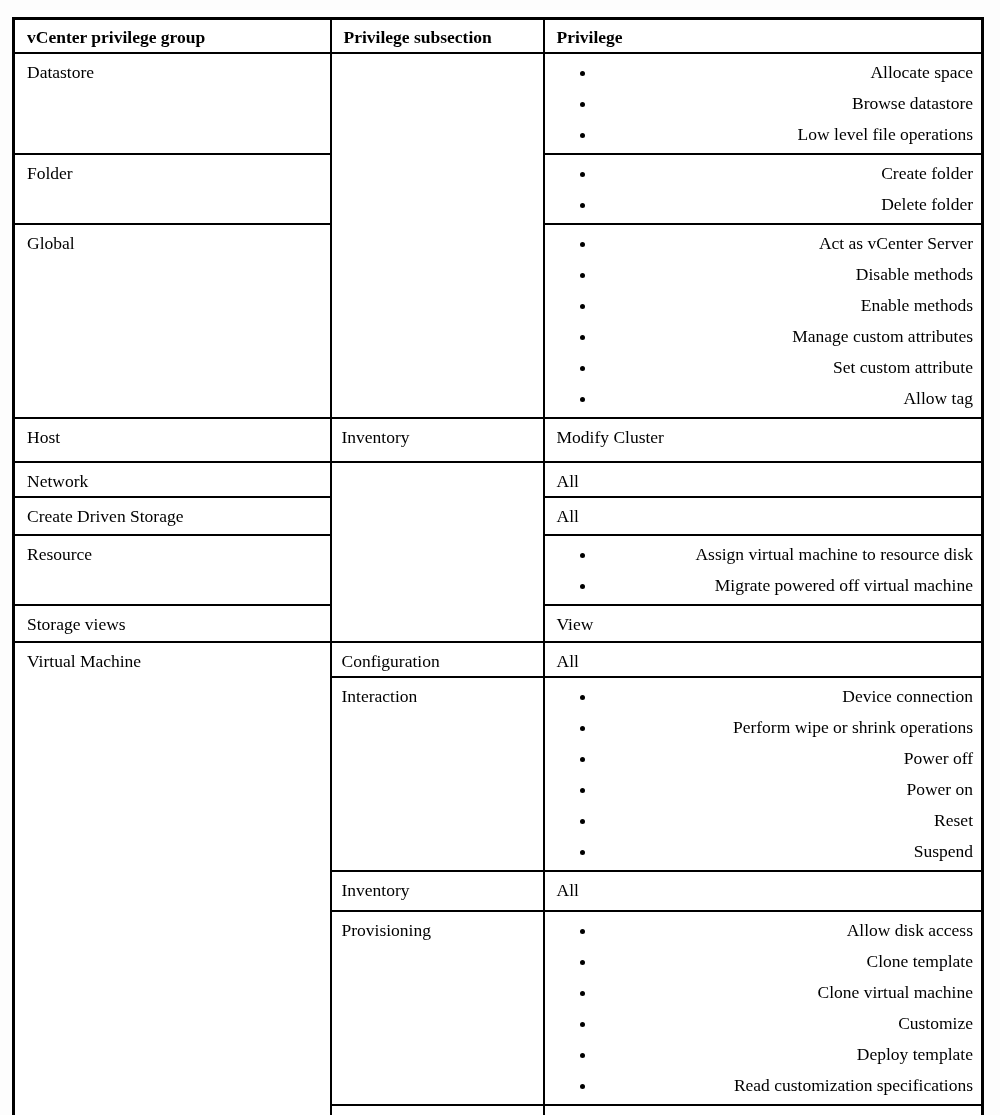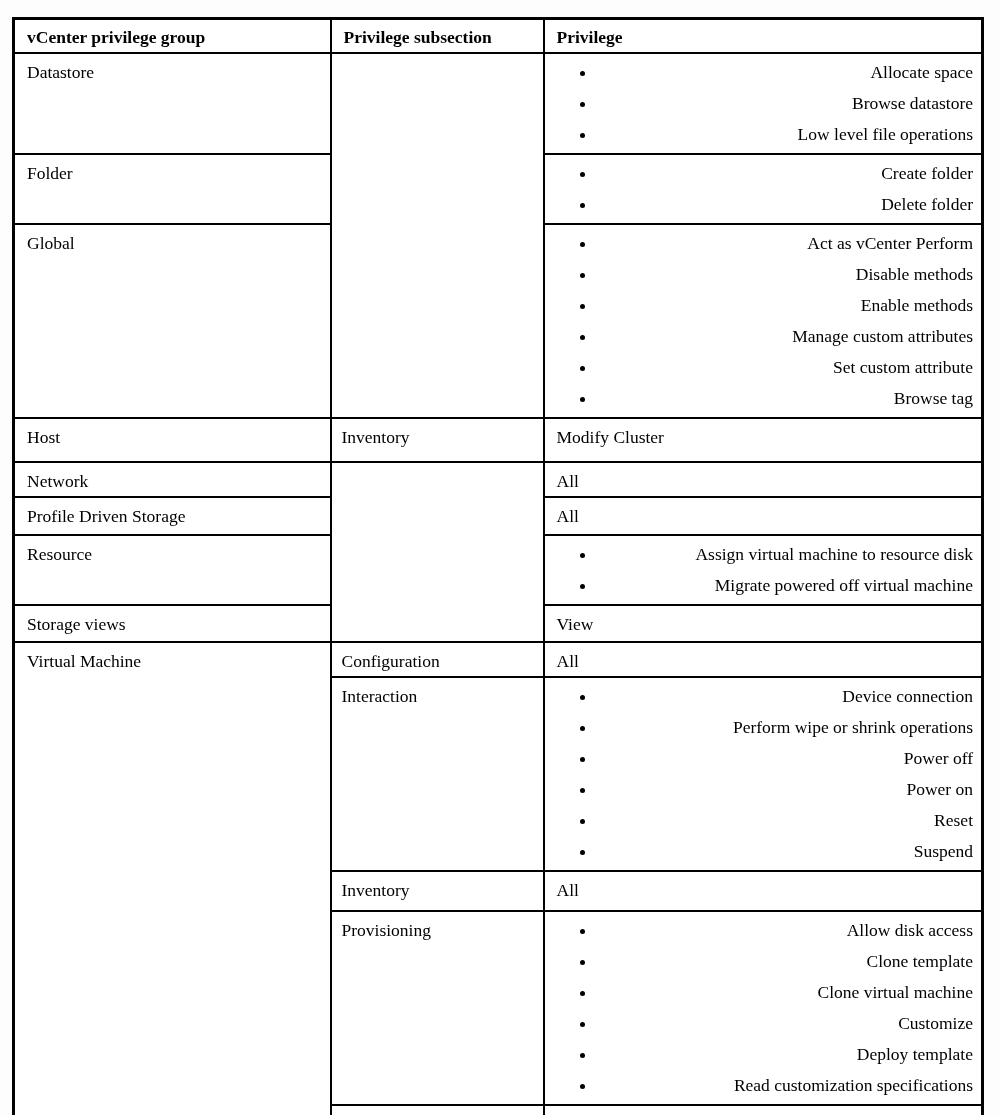--- a/index.html
+++ b/index.html
@@ -86,44 +86,44 @@
           <li>Create folder</li>
           <li>Delete folder</li>
         </ul>
       </td>
     </tr>
 
     <tr style="height:191px">
       <td class="group">Global</td>
       <td class="plist">
         <ul class="privs">
-          <li>Act as vCenter Perform</li>
+          <li>Act as vCenter Server</li>
           <li>Disable methods</li>
           <li>Enable methods</li>
           <li>Manage custom attributes</li>
           <li>Set custom attribute</li>
-          <li>Browse tag</li>
+          <li>Allow tag</li>
         </ul>
       </td>
     </tr>
 
     <tr style="height:44px">
       <td class="group">Host</td>
       <td class="sub">Inventory</td>
       <td>Modify Cluster</td>
     </tr>
 
     <tr style="height:34px">
       <td class="group">Network</td>
       <td class="sub" rowspan="4"></td>
       <td>All</td>
     </tr>
 
     <tr style="height:38px">
-      <td class="group">Profile Driven Storage</td>
+      <td class="group">Create Driven Storage</td>
       <td>All</td>
     </tr>
 
     <tr style="height:63px">
       <td class="group">Resource</td>
       <td class="plist">
         <ul class="privs">
           <li>Assign virtual machine to resource disk</li>
           <li>Migrate powered off virtual machine</li>
         </ul>

